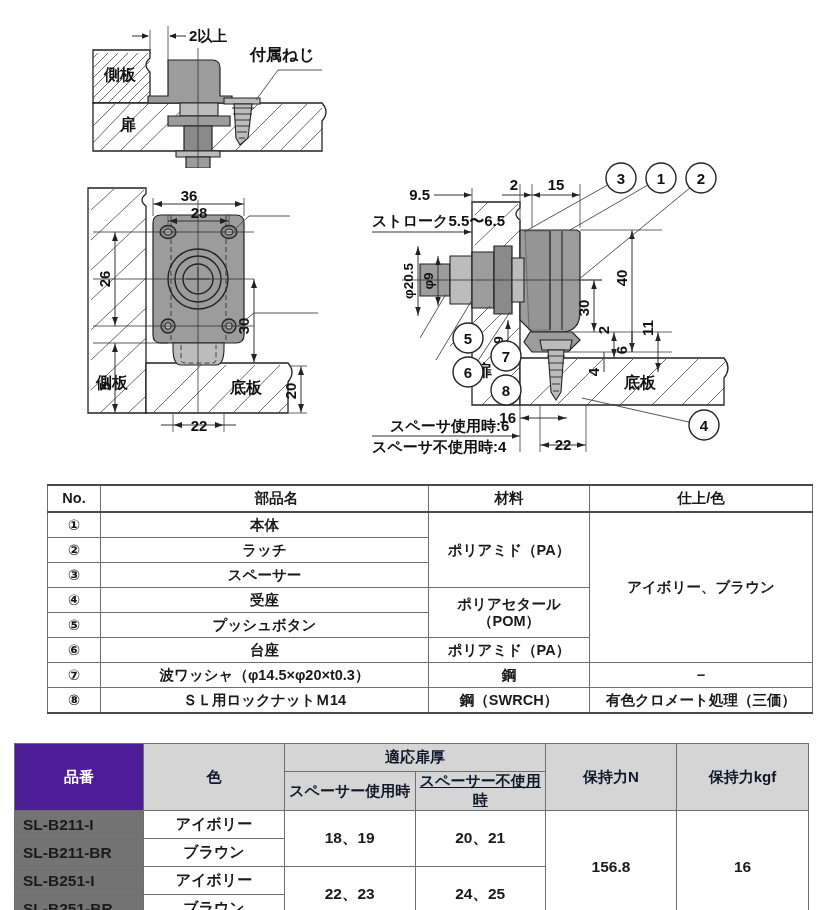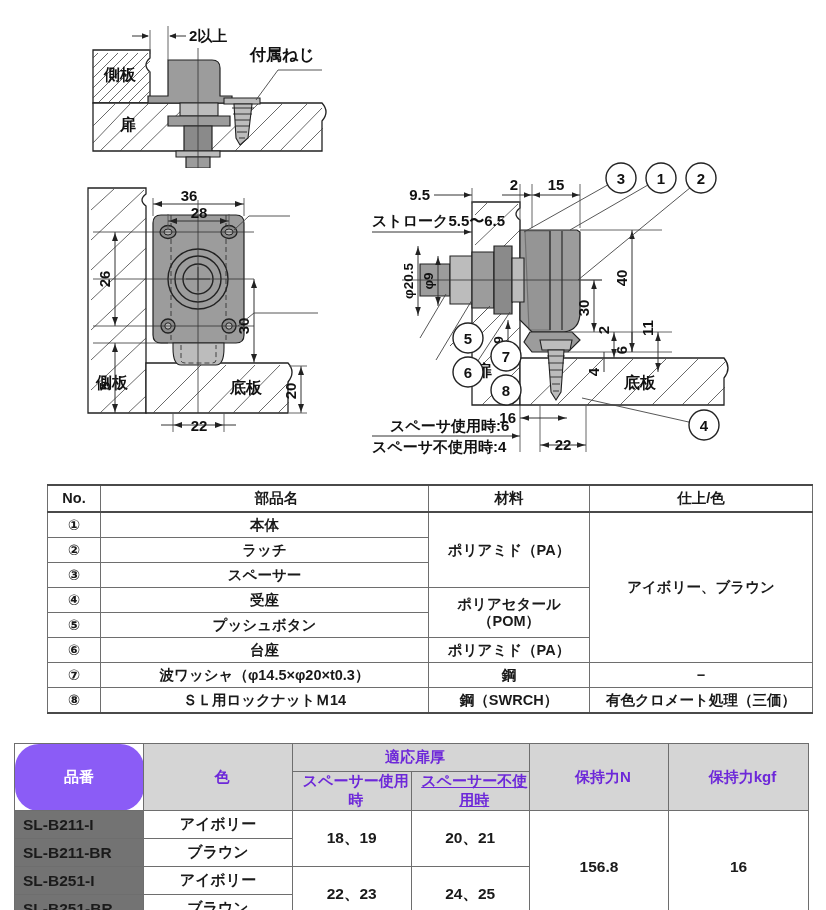--- a/index.html
+++ b/index.html
@@ -50,29 +50,27 @@
   #parts-table .fin-col { width: 222px; }
   .two-line { font-size: 14.5px; line-height: 1.08; }
 
   
   #spec-table { left: 14px; top: 743px; width: 795px; }
   #spec-table td, #spec-table th {
     font-size: 15px;
     height: 27px;
   }
   #spec-table .hdr-blue {
-    background: #8b5cf6;
+    background: #4c1d95;
     color: #ffffff;
     font-size: 15px;
-    border-radius: 24px;
   }
   #spec-table .hdr-gray {
     background: #d5d5d5;
-    color: #6d28d9;
-    padding-left: 8px;
+    color: #0f172a;
   }
   #spec-table .code-cell {
     background: #737373;
     text-align: left;
     padding-left: 8px;
     font-size: 15.5px;
   }
   #spec-table .num-cell { font-size: 15.5px; }
 
   .c-model { width: 128px; }

